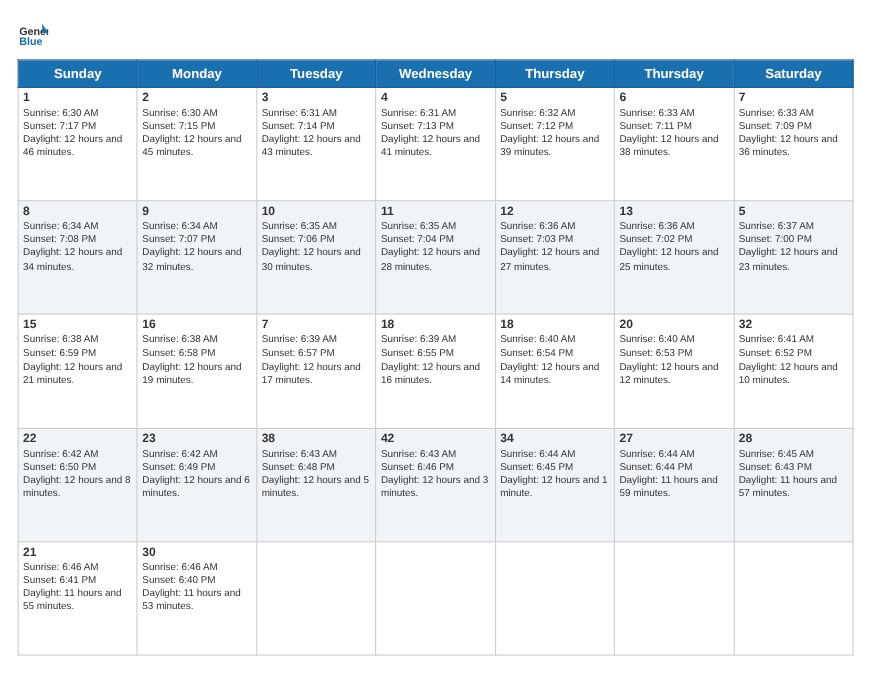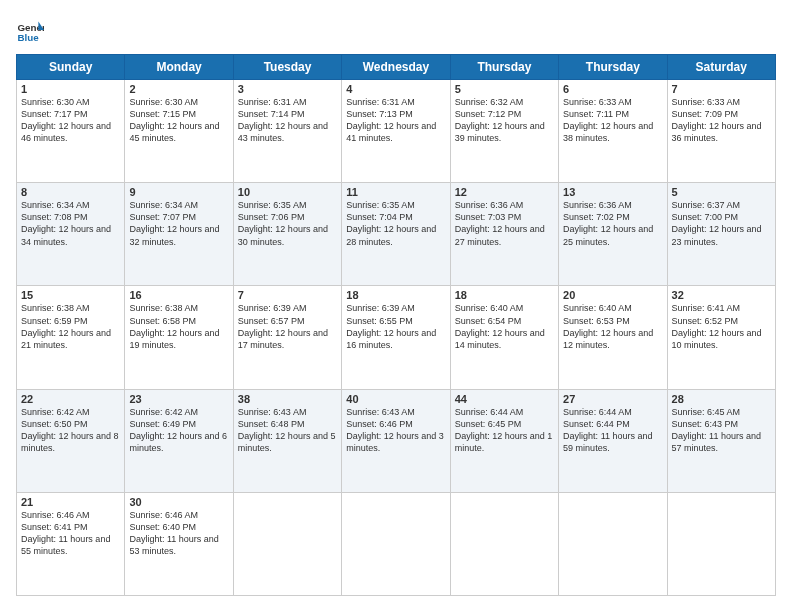--- a/index.html
+++ b/index.html
@@ -315,29 +315,29 @@
       </td>
           <td>
         <span class="day-num">38</span>
         <div class="day-info">
           Sunrise: 6:43 AM<br>
           Sunset: 6:48 PM<br>
           Daylight: 12 hours and 5 minutes.
         </div>
       </td>
           <td>
-        <span class="day-num">40</span>
+        <span class="day-num">42</span>
         <div class="day-info">
           Sunrise: 6:43 AM<br>
           Sunset: 6:46 PM<br>
           Daylight: 12 hours and 3 minutes.
         </div>
       </td>
           <td>
-        <span class="day-num">44</span>
+        <span class="day-num">34</span>
         <div class="day-info">
           Sunrise: 6:44 AM<br>
           Sunset: 6:45 PM<br>
           Daylight: 12 hours and 1 minute.
         </div>
       </td>
           <td>
         <span class="day-num">27</span>
         <div class="day-info">
           Sunrise: 6:44 AM<br>

